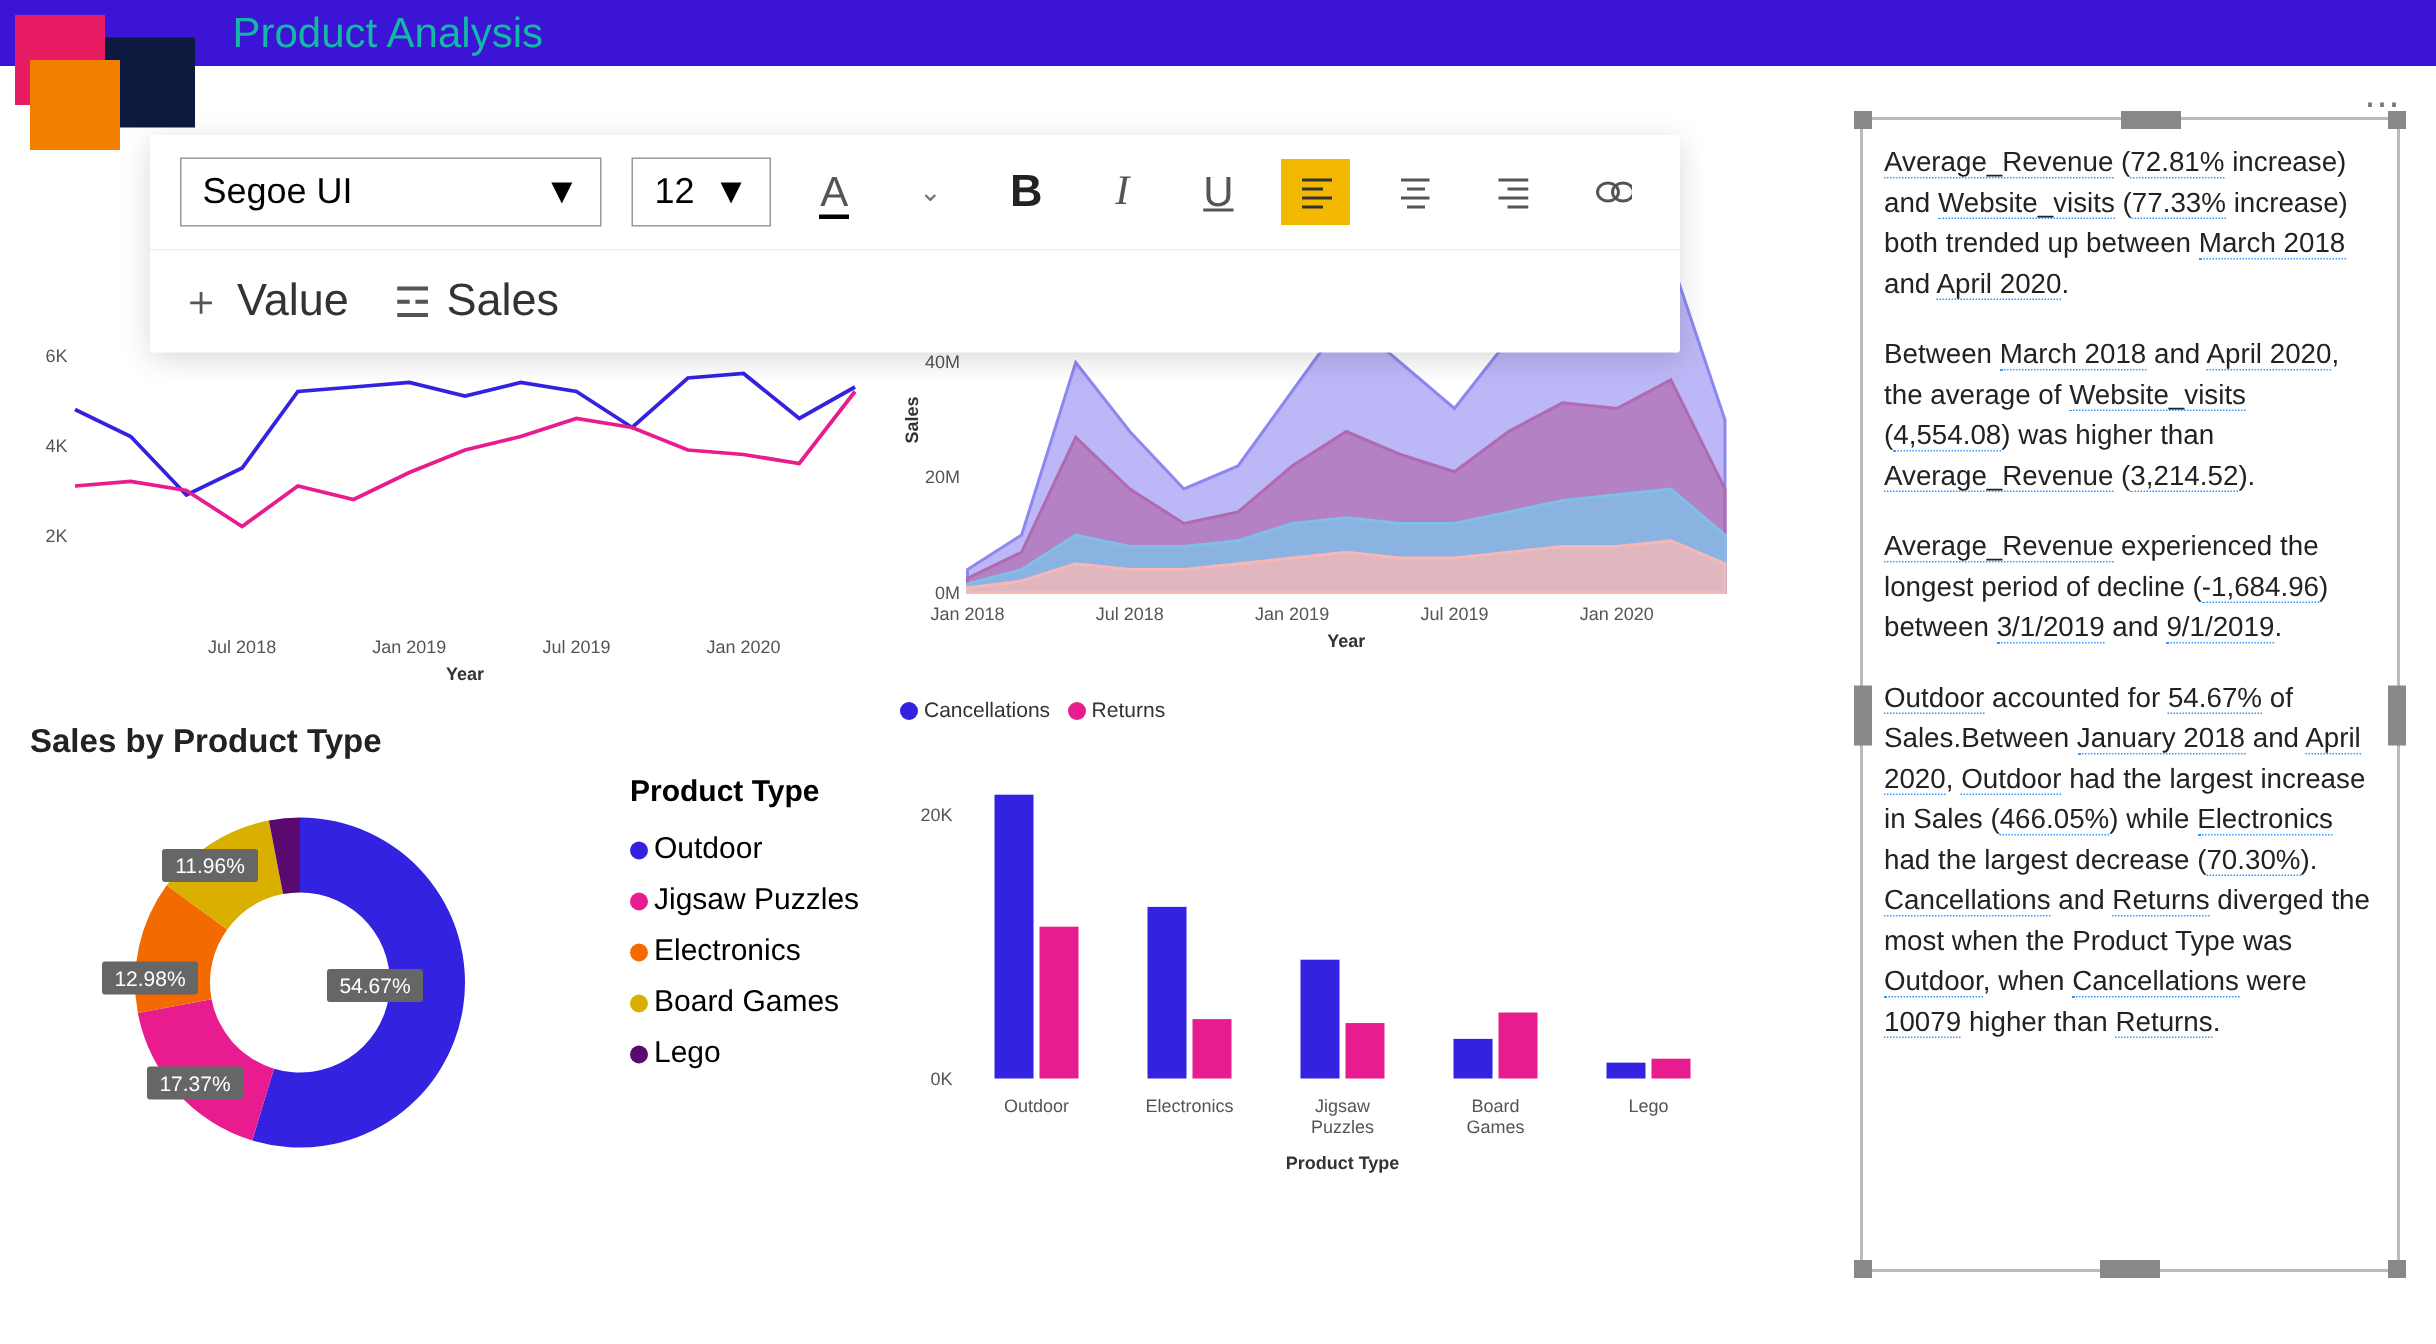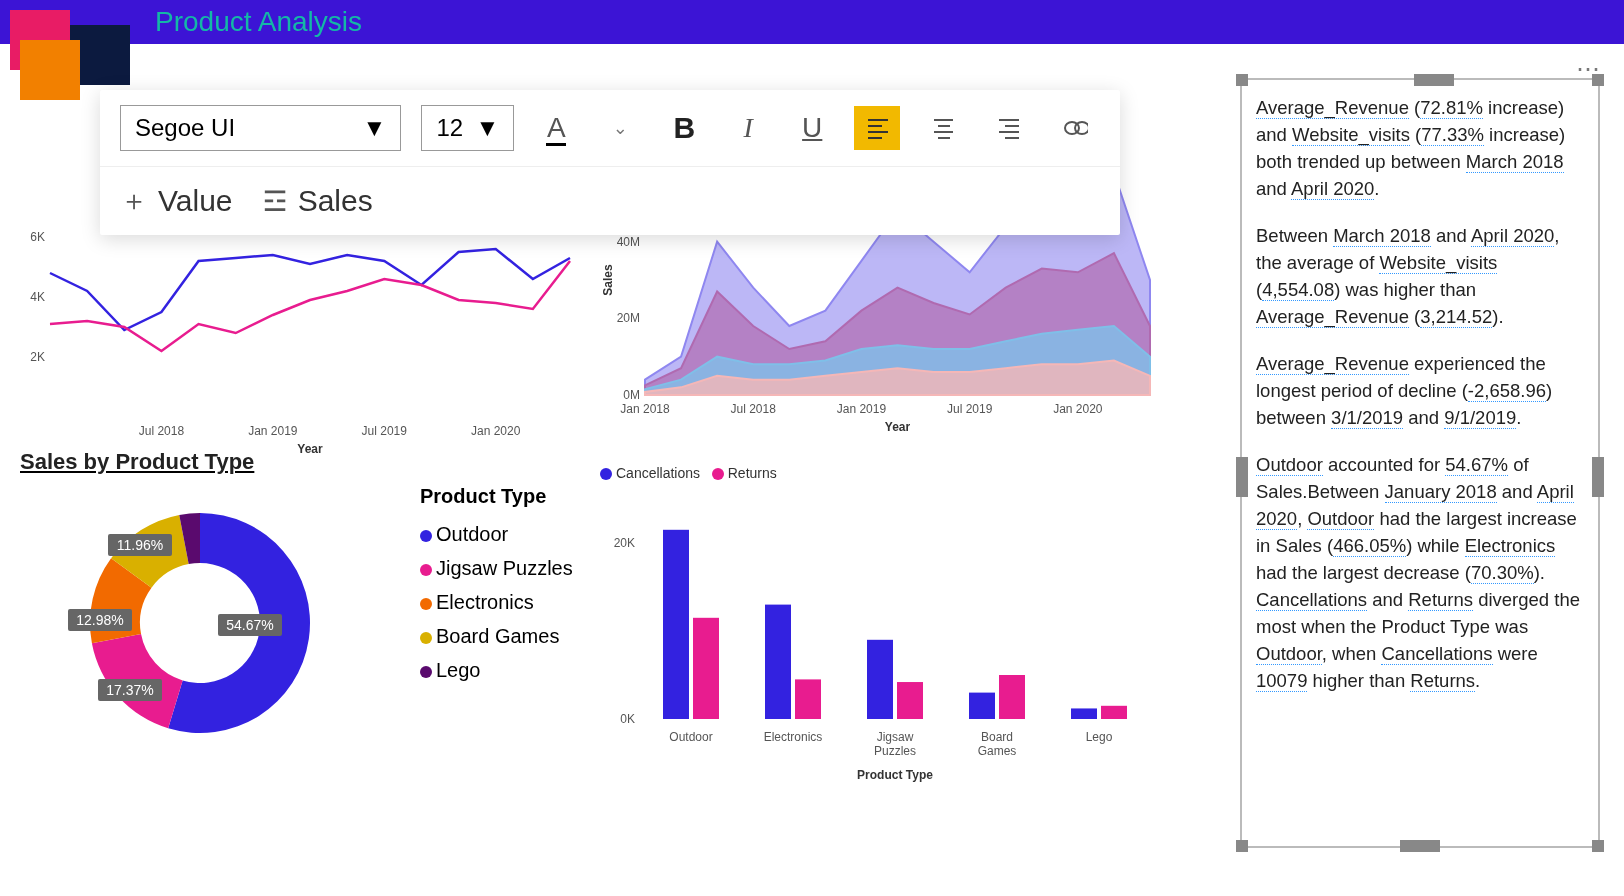--- a/index.html
+++ b/index.html
@@ -38,21 +38,21 @@
 .lc1 { position: absolute; top: 24px; left: 0; width: 560px; text-align: center; }
 .lc1-svg { width: 560px; height: 260px; }
 .axis-label { font-size: 12px; fill: #555; }
 .axis-title { font-size: 12px; fill: #333; font-weight: 600; }
 
 
 .ac1 { position: absolute; top: 40px; left: 580px; width: 560px; }
 .ac1-svg { width: 560px; height: 280px; }
 
 
-.donut-wrap { position: absolute; top: 334px; left: 0; width: 560px; text-decoration: underline; }
+.donut-wrap { position: absolute; top: 366px; left: 0; width: 560px; }
 .donut-svg { width: 320px; height: 280px; }
 .donut-legend { position: absolute; left: 400px; top: 30px; font-size: 20px; line-height: 34px; }
 .donut-legend-title { font-weight: 700; font-size: 20px; margin-bottom: 4px; }
 
 
 .barwrap { position: absolute; top: 350px; left: 580px; width: 560px; }
 .bar-svg { width: 560px; height: 300px; }
 
 
 .narrative { position: absolute; top: 78px; left: 1240px; width: 360px; height: 770px; border: 2px solid #bbb; padding: 14px 14px; font-size: 18.5px; line-height: 27px; color: #222; }
@@ -239,15 +239,15 @@
   <div class="handle h-tl"></div>
     <div class="handle h-tm"></div>
     <div class="handle h-tr"></div>
   <div class="handle h-ml"></div>
     <div class="handle h-mr"></div>
   <div class="handle h-bl"></div>
     <div class="handle h-bm"></div>
     <div class="handle h-br"></div>
   <p><span class="dyn">Average_Revenue</span><span> (</span><span class="dyn">72.81%</span><span> increase) and </span><span class="dyn">Website_visits</span><span> (</span><span class="dyn">77.33%</span><span> increase) both trended up between </span><span class="dyn">March 2018</span><span> and </span><span class="dyn">April 2020</span><span>.</span></p>
   <p><span>Between </span><span class="dyn">March 2018</span><span> and </span><span class="dyn">April 2020</span><span>, the average of </span><span class="dyn">Website_visits</span><span> (</span><span class="dyn">4,554.08</span><span>) was higher than </span><span class="dyn">Average_Revenue</span><span> (</span><span class="dyn">3,214.52</span><span>).</span></p>
-  <p><span class="dyn">Average_Revenue</span><span> experienced the longest period of decline (</span><span class="dyn">-2,658.96</span><span>) between </span><span class="dyn">3/1/2019</span><span> and </span><span class="dyn">9/1/2019</span><span>.</span></p>
+  <p><span class="dyn">Average_Revenue</span><span> experienced the longest period of decline (</span><span class="dyn">-1,684.96</span><span>) between </span><span class="dyn">3/1/2019</span><span> and </span><span class="dyn">9/1/2019</span><span>.</span></p>
   <p><span class="dyn">Outdoor</span><span> accounted for </span><span class="dyn">54.67%</span><span> of Sales.Between </span><span class="dyn">January 2018</span><span> and </span><span class="dyn">April 2020</span><span>, </span><span class="dyn">Outdoor</span><span> had the largest increase in Sales (</span><span class="dyn">466.05%</span><span>) while </span><span class="dyn">Electronics</span><span> had the largest decrease (</span><span class="dyn">70.30%</span><span>). </span><span class="dyn">Cancellations</span><span> and </span><span class="dyn">Returns</span><span> diverged the most when the Product Type was </span><span class="dyn">Outdoor</span><span>, when </span><span class="dyn">Cancellations</span><span> were </span><span class="dyn">10079</span><span> higher than </span><span class="dyn">Returns</span><span>.</span></p>
 </div>
 
 </body></html>

